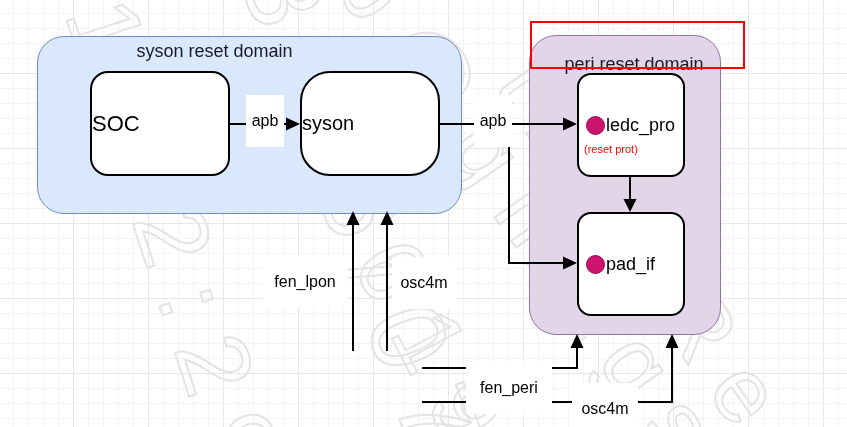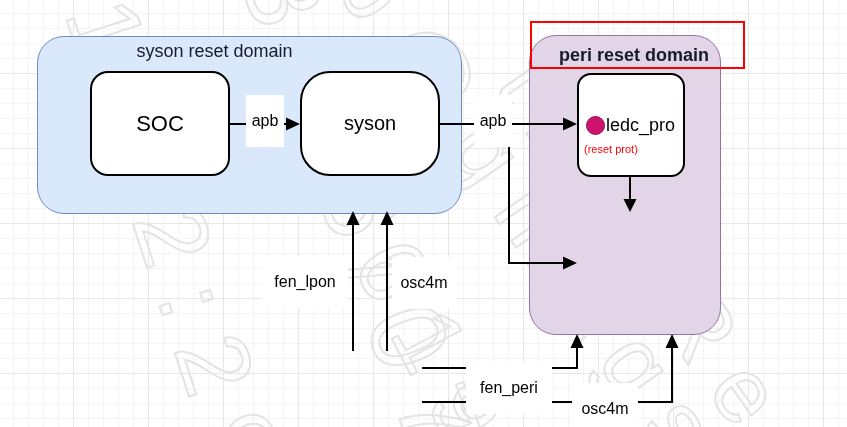--- a/index.html
+++ b/index.html
@@ -35,31 +35,31 @@
   .domain-peri{
     left:529px;top:35px;width:190px;height:298px;
     background:var(--peri-domain-fill,#e1d5e7);
     border:1.5px solid var(--peri-domain-border,#9673a6);
   }
   .domain-title{
     position:absolute;left:0;right:0;text-align:center;
     font-size:18px;color:var(--label-text,#1a1a2e);
   }
   .domain-syson .domain-title{top:4px;padding-right:70px;}
-  .domain-peri  .domain-title{top:9px;padding-left:18px;font-weight:bold;}
+  .domain-peri  .domain-title{top:18px;padding-left:18px;}
   
   .highlight{
     position:absolute;left:530px;top:21px;width:211px;height:44px;
     border:2.5px solid var(--highlight-box,#ff0000);z-index:6;pointer-events:none;
   }
   
   .node{
     position:absolute;z-index:3;background:var(--node-fill,#ffffff);
     border:2px solid var(--node-border,#000000);
-    display:flex;align-items:center;justify-content:center;
+    display:flex;align-items:center;justify-content:flex-start;
     color:#000;box-sizing:border-box;
   }
   .node-soc  {left:90px; top:71px; width:140px;height:105px;border-radius:18px;font-size:22px;}
   .node-syson{left:300px;top:71px; width:140px;height:105px;border-radius:30px;font-size:20px;}
   .node-ledc {left:577px;top:73px; width:108px;height:104px;border-radius:14px;font-size:18px;justify-content:flex-start;padding-left:7px;}
   .node-pad  {left:577px;top:212px;width:108px;height:104px;border-radius:14px;font-size:18px;justify-content:flex-start;padding-left:7px;}
   .node-aon  {left:283px;top:351px;width:139px;height:70px;border-radius:16px;font-size:20px;}
   .port-dot{
     width:19px;height:19px;border-radius:50%;flex:0 0 auto;margin-right:1px;
     background:var(--port-dot-fill,#cc146e);
@@ -115,20 +115,24 @@
   <div class="node node-syson">
     <span>syson</span>
   </div>
 
   <div class="node node-ledc">
     <span class="port-dot"></span>
     <span>ledc_pro</span>
     <span class="reset-note">(reset prot)</span>
   </div>
 
+  <div class="node node-pad">
+    <span class="port-dot"></span>
+    <span>pad_if</span>
+  </div>
 
 
   <svg class="connectors" width="847" height="427">
 
     <line x1="230" y1="124" x2="288" y2="124"></line>
     <polygon points="300,124 286,117.5 286,130.5"></polygon>
 
     <line x1="440" y1="124" x2="565" y2="124"></line>
     <polygon points="577,124 563,117.5 563,130.5"></polygon>
 

